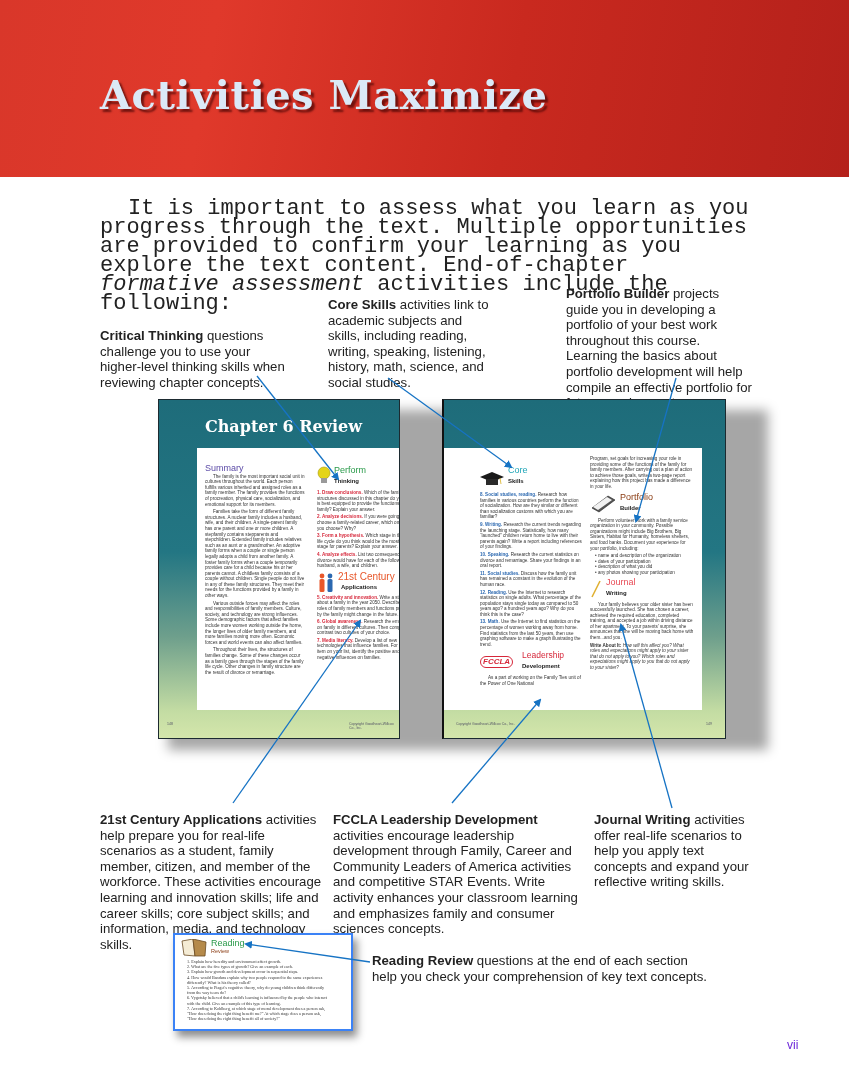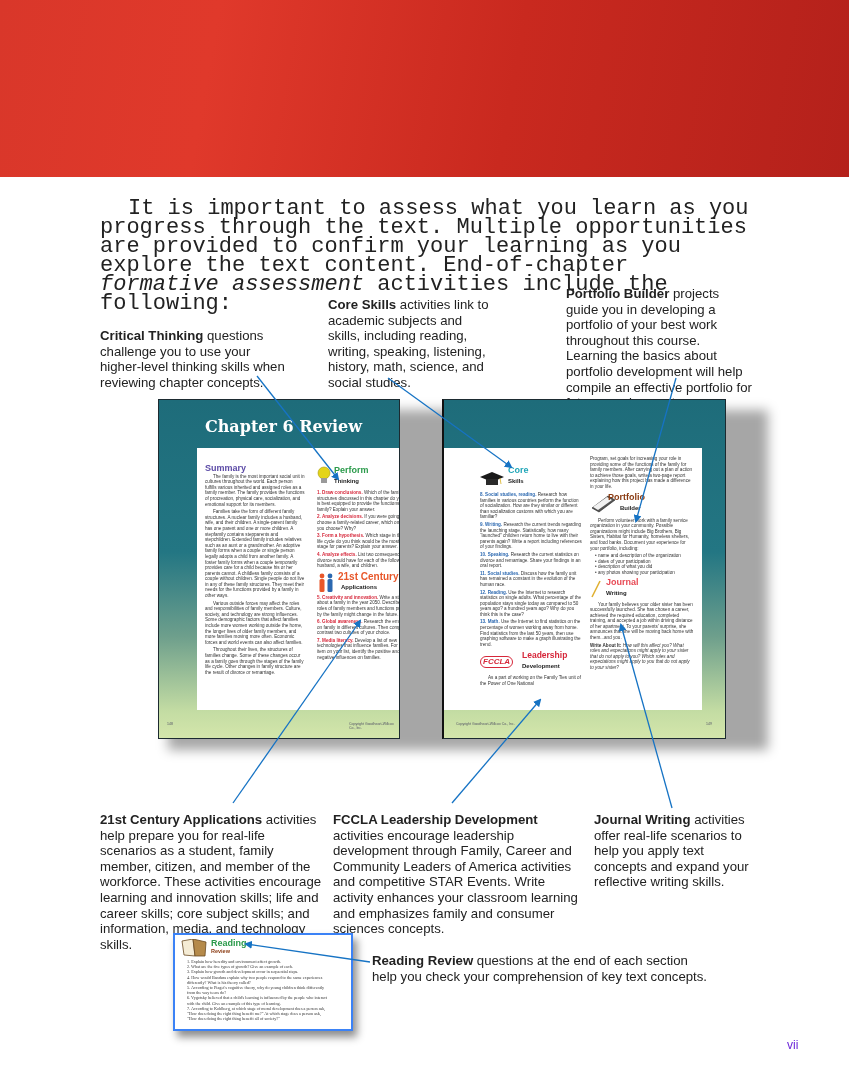--- a/index.html
+++ b/index.html
@@ -31,37 +31,38 @@
   
   .spread-shadow { position: absolute; left: 168px; top: 410px; width: 600px; height: 340px; background: rgba(0,0,0,0.35); filter: blur(6px); }
   .page { position: absolute; top: 399px; height: 340px; overflow: hidden; border: 1px solid #1c2a30;
           background: linear-gradient(180deg, #1e6c7a 0%, #237683 45%, #6e9f8c 70%, #c3dca3 92%, #d4e6ab 100%); }
   .page-left { left: 158px; width: 242px; }
   .page-right { left: 442px; width: 284px; border-left: 2px solid #111; }
   .page-white { position: absolute; background: #fff; }
   .chapter-title { position: absolute; left: 46px; top: 17px; font-family: "DejaVu Serif", serif; font-weight: bold; font-size: 16px; color: #fff; }
   .mini { position: absolute; font-family: "Liberation Sans", sans-serif; font-size: 4.6px; line-height: 5.6px; color: #333; }
   .mini p { margin-bottom: 2px; }
-  .sec-head { font-family: "Liberation Sans", sans-serif; font-weight: bold; }
+  .sec-head { font-family: "Liberation Sans", sans-serif; font-weight: normal; }
   .sec-sub { font-family: "Liberation Sans", sans-serif; font-weight: bold; font-size: 6px; color: #222; }
   .item-lead { font-weight: bold; color: #d6273a; }
   .item-lead-blue { font-weight: bold; color: #2b68b0; }
   .footer-text { position: absolute; font-size: 3.5px; color: #556; font-family: "Liberation Sans", sans-serif; }
 
   .reading-card { position: absolute; left: 173px; top: 933px; width: 180px; height: 98px; background: #fff; border: 2px solid #3b82f6; box-shadow: 4px 6px 8px rgba(0,0,0,0.45); }
 
   .page-number { position: absolute; left: 787px; top: 1038px; font-size: 12px; color: #6d28d9; font-family: "Liberation Sans", sans-serif; }
 
   svg.arrows { position: absolute; left: 0; top: 0; width: 849px; height: 1087px; pointer-events: none; }
 </style>
 </head>
 <body>
 
 <div class="banner">
   <div class="banner-title">
+    <div>Activities Maximize</div>
   </div>
 </div>
 
 <p class="intro"><span>It is important to assess what you learn as you progress through the text. Multiple opportunities are provided to confirm your learning as you explore the text content. End-of-chapter </span><em>formative assessment</em><span> activities include the following:</span></p>
 
 <div class="callout" style="left:100px; top:328px; width:190px;">
   <b>Critical Thinking</b><span> questions challenge you to use your higher-level thinking skills when reviewing chapter concepts.</span>
 </div>
 <div class="callout" style="left:328px; top:297px; width:170px;">
   <b>Core Skills</b><span> activities link to academic subjects and skills, including reading, writing, speaking, listening, history, math, science, and social studies.</span>
@@ -145,21 +146,21 @@
     <p style="text-indent:8px;">As a part of working on the Family Ties unit of the Power of One National</p>
   </div>
 
   <div class="mini" style="left:146px; top:56px; width:104px;">
     <p>Program, set goals for increasing your role in providing some of the functions of the family for family members. After carrying out a plan of action to achieve those goals, write a two-page report explaining how this project has made a difference in your life.</p>
     <div style="position:relative; height:24px; margin-top:4px;">
       <svg width="26" height="20" viewBox="0 0 26 20" style="position:absolute; left:0; top:0;">
         <polygon points="2,14 18,2 25,6 9,18" fill="#555" stroke="#222" stroke-width="0.6"></polygon>
         <polygon points="3,13 17,3 22,6 8,16" fill="#f2f2f2"></polygon>
       </svg>
-      <div class="sec-head" style="position:absolute; left:18px; top:1px; font-size:9px; color:#8a3b12;">Portfolio</div>
+      <div class="sec-head" style="position:absolute; left:30px; top:1px; font-size:9px; color:#8a3b12;">Portfolio</div>
       <div class="sec-sub" style="position:absolute; left:30px; top:12px;">Builder</div>
     </div>
     <p style="text-indent:8px;">Perform volunteer work with a family service organization in your community. Possible organizations might include Big Brothers, Big Sisters, Habitat for Humanity, homeless shelters, and food banks. Document your experience for your portfolio, including:</p>
     <div style="padding-left:5px;">
       <div>• <span>name and description of the organization</span></div>
       <div>• <span>dates of your participation</span></div>
       <div>• <span>description of what you did</span></div>
       <div>• <span>any photos showing your participation</span></div>
     </div>
 

